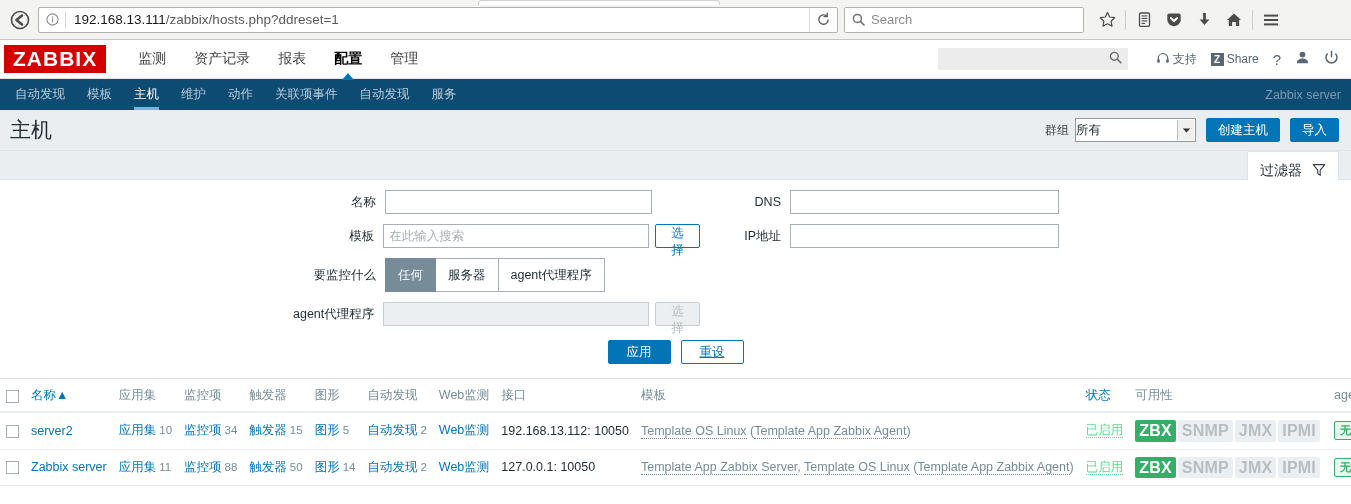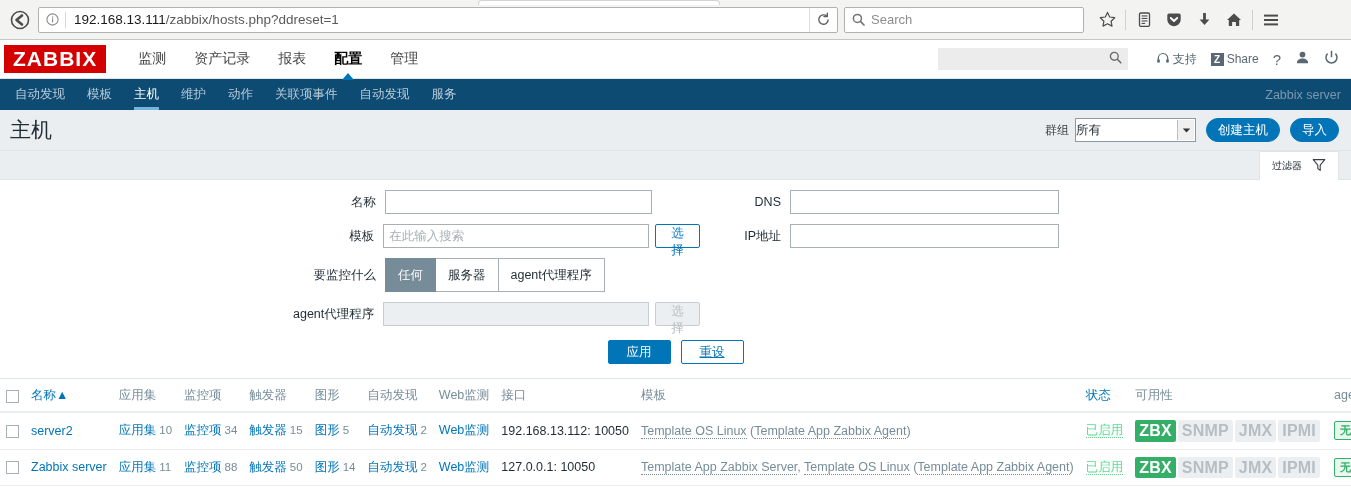--- a/index.html
+++ b/index.html
@@ -229,40 +229,40 @@
   .btn-blue {
     background: #0275b8;
     color: #fff;
     border: 1px solid #0275b8;
     height: 24px;
     padding: 0 11px;
     font-size: 12.5px;
     margin-left: 10px;
     display: flex; align-items: center;
     cursor: pointer;
-    border-radius: 12px;
+    border-radius: 2px;
   }
 
   
   #filter-tabbar {
     height: 29px;
     background: #ebeef0;
     display: flex;
     justify-content: flex-end;
     border-bottom: 1px solid #dfe4e7;
   }
   #filter-tab {
     background: #fff;
     border: 1px solid #dfe4e7;
     border-bottom: none;
     height: 29px;
-    display: flex; align-items: center;
+    display: flex; align-items: flex-end;
     padding: 0 12px;
     margin-right: 12px;
-    font-size: 10px;
+    font-size: 14px;
     color: #1f2c33;
   }
   #filter-tab .funnel { margin-left: 10px; color: #3a3f44; }
 
   
   #filter-body {
     background: #fff;
     border-bottom: 1px solid #dfe4e7;
     padding: 10px 0 14px 0;
     position: relative;

